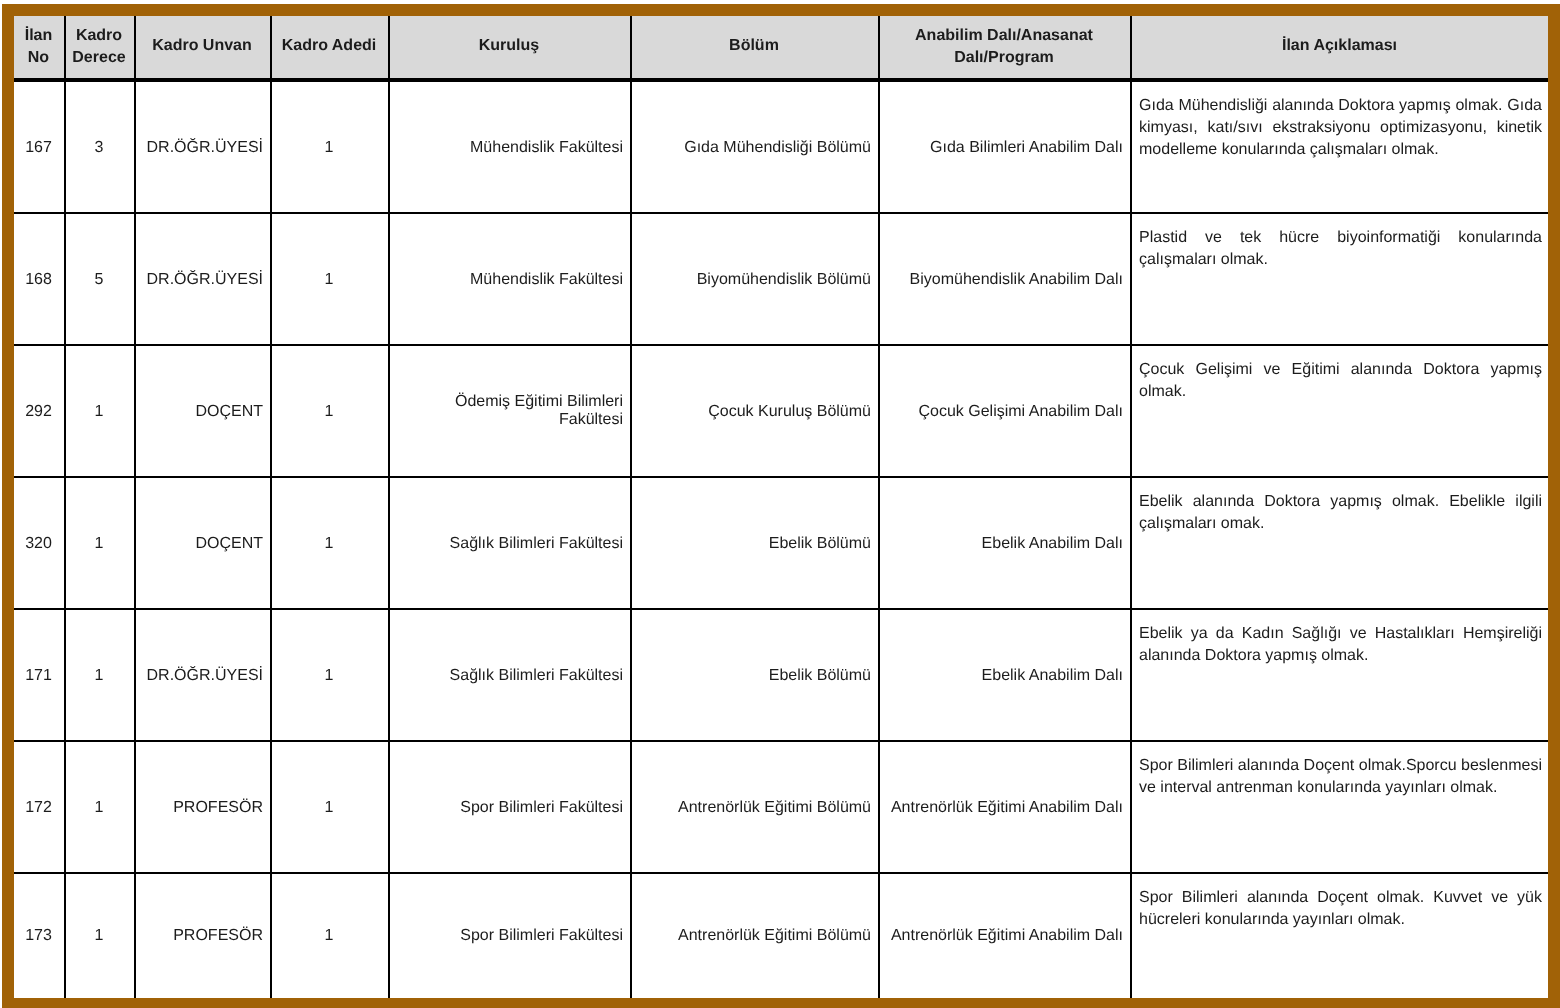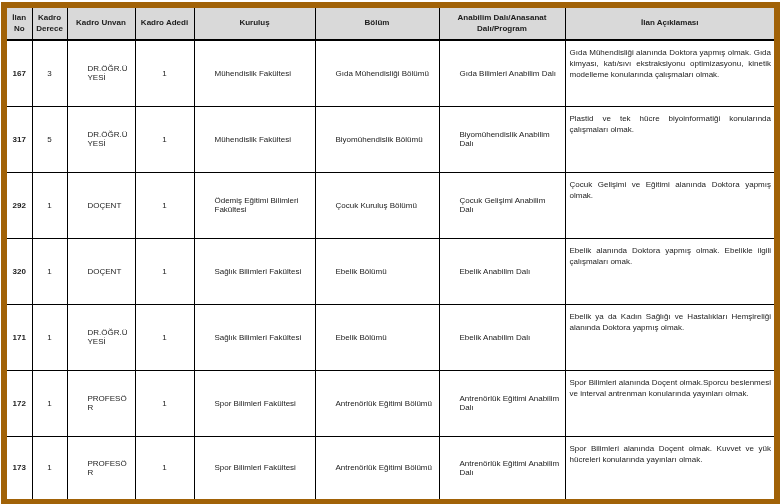--- a/index.html
+++ b/index.html
@@ -34,22 +34,22 @@
     background: #d9d9d9;
     font-weight: bold;
     text-align: center;
     height: 27px;
     line-height: 1.3;
     border-bottom: 2px solid #000;
     padding: 2px 2px;
   }
   tbody tr { height: 66px; }
   td.c { text-align: center; }
-  td.no { text-align: center; font-weight: bold; }
-  td.txt { text-align: left; padding-left: 20px; }
+  td.no { text-align: center; font-weight: normal; }
+  td.txt { text-align: right; padding-left: 4px; }
   td.desc {
     text-align: justify;
     vertical-align: top;
     padding: 6px 3px 2px 4px;
     line-height: 11px;
   }
 </style>
 </head>
 <body>
 
@@ -82,21 +82,21 @@
         <td class="no">167</td>
         <td class="c">3</td>
         <td class="txt">DR.ÖĞR.ÜYESİ</td>
         <td class="c">1</td>
         <td class="txt">Mühendislik Fakültesi</td>
         <td class="txt">Gıda Mühendisliği Bölümü</td>
         <td class="txt">Gıda Bilimleri Anabilim Dalı</td>
         <td class="desc">Gıda Mühendisliği alanında Doktora yapmış olmak. Gıda kimyası, katı/sıvı ekstraksiyonu optimizasyonu, kinetik modelleme konularında çalışmaları olmak.</td>
       </tr>
       <tr>
-        <td class="no">317</td>
+        <td class="no">168</td>
         <td class="c">5</td>
         <td class="txt">DR.ÖĞR.ÜYESİ</td>
         <td class="c">1</td>
         <td class="txt">Mühendislik Fakültesi</td>
         <td class="txt">Biyomühendislik Bölümü</td>
         <td class="txt">Biyomühendislik Anabilim Dalı</td>
         <td class="desc">Plastid ve tek hücre biyoinformatiği konularında çalışmaları olmak.</td>
       </tr>
       <tr>
         <td class="no">292</td>

